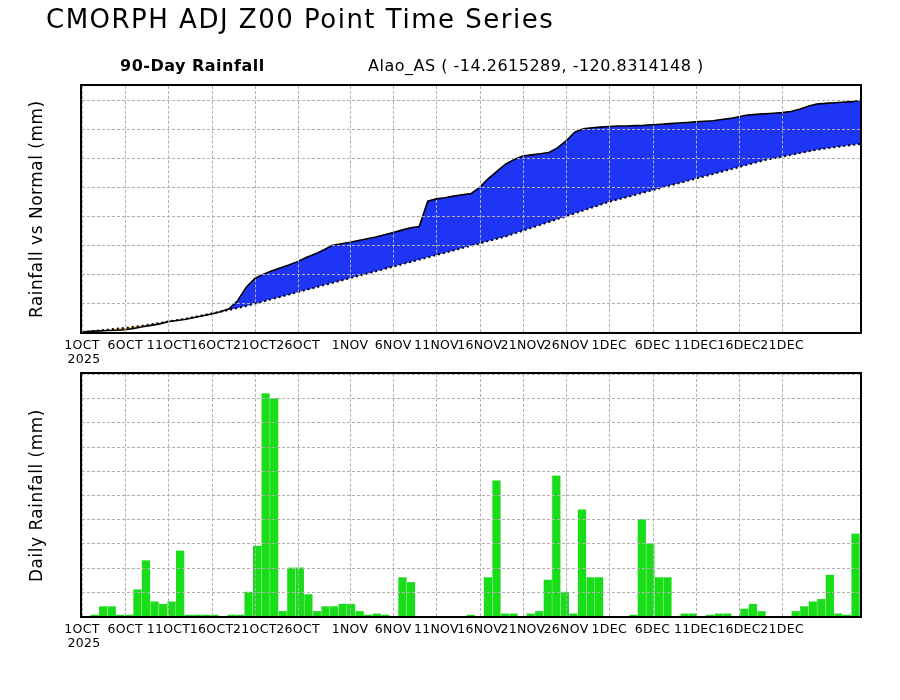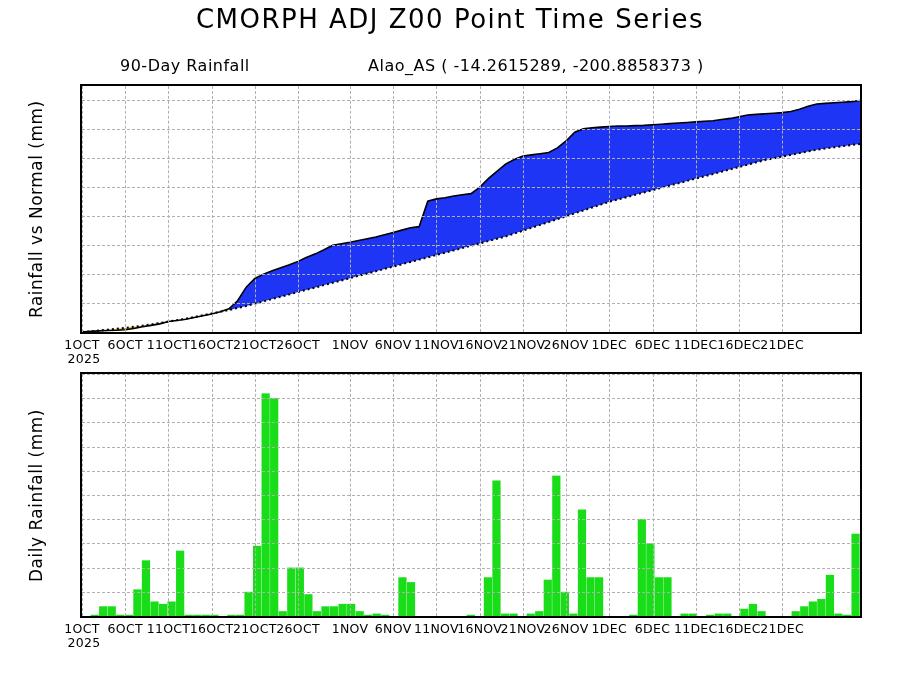--- a/index.html
+++ b/index.html
@@ -4,27 +4,27 @@
 <style>
   html,body{margin:0;padding:0;}
   body{
     width:900px;height:700px;background:#ffffff;
     font-family:"DejaVu Sans","Liberation Sans",sans-serif;
     color:#000;overflow:hidden;position:relative;
   }
   #root{position:absolute;inset:0;}
 
   .title{
-    position:absolute;left:0;right:0;top:4px;text-align:center;
-    font-size:26px;letter-spacing:1.5px;font-weight:400;
+    position:absolute;left:0;right:0;top:4px;
+    font-size:26px;letter-spacing:1.5px;font-weight:400;padding-left:46px;
   }
   .subtitle-row{
     position:absolute;top:56px;left:110px;width:740px;height:22px;
   }
-  .sub-left{position:absolute;left:10px;top:0;font-size:16px;letter-spacing:.5px;}
+  .sub-left{position:absolute;left:10px;top:0;font-size:16px;letter-spacing:.5px;font-weight:bold;}
   .sub-right{position:absolute;left:258px;top:0;font-size:16px;letter-spacing:.5px;white-space:nowrap;}
 
   
   .panel{position:absolute;}
   .plot{position:absolute;border:2px solid #000;background:#fff;overflow:hidden;box-sizing:border-box;}
   .gridv,.gridh{position:absolute;pointer-events:none;}
   .gridv{width:0;border-left:1px dashed #b0b0b0;top:0;bottom:0;}
   .gridh{height:0;border-top:1px dashed #b0b0b0;left:0;right:0;}
 
   .ylab{
@@ -46,21 +46,21 @@
 </style>
 </head>
 <body>
 
 <div id="root">
 
   <div class="title">CMORPH ADJ Z00 Point Time Series</div>
 
   <div class="subtitle-row">
     <div class="sub-left">90-Day Rainfall</div>
-    <div class="sub-right">Alao_AS ( -14.2615289, -200.8858373 )</div>
+    <div class="sub-right">Alao_AS ( -14.2615289, -120.8314148 )</div>
   </div>
 
   <div class="panel">
     <div class="ylab" id="ylab-top" style="left: 26px; top: 318px;">Rainfall vs Normal (mm)</div>
     <div id="top-yticks">
         <div class="ytickmark" style="top: 332px; left: 82px;"></div>
         <div class="ytickmark" style="top: 303.059px; left: 82px;"></div>
         <div class="ytickmark" style="top: 274.118px; left: 82px;"></div>
         <div class="ytickmark" style="top: 245.176px; left: 82px;"></div>
         <div class="ytickmark" style="top: 216.235px; left: 82px;"></div>

